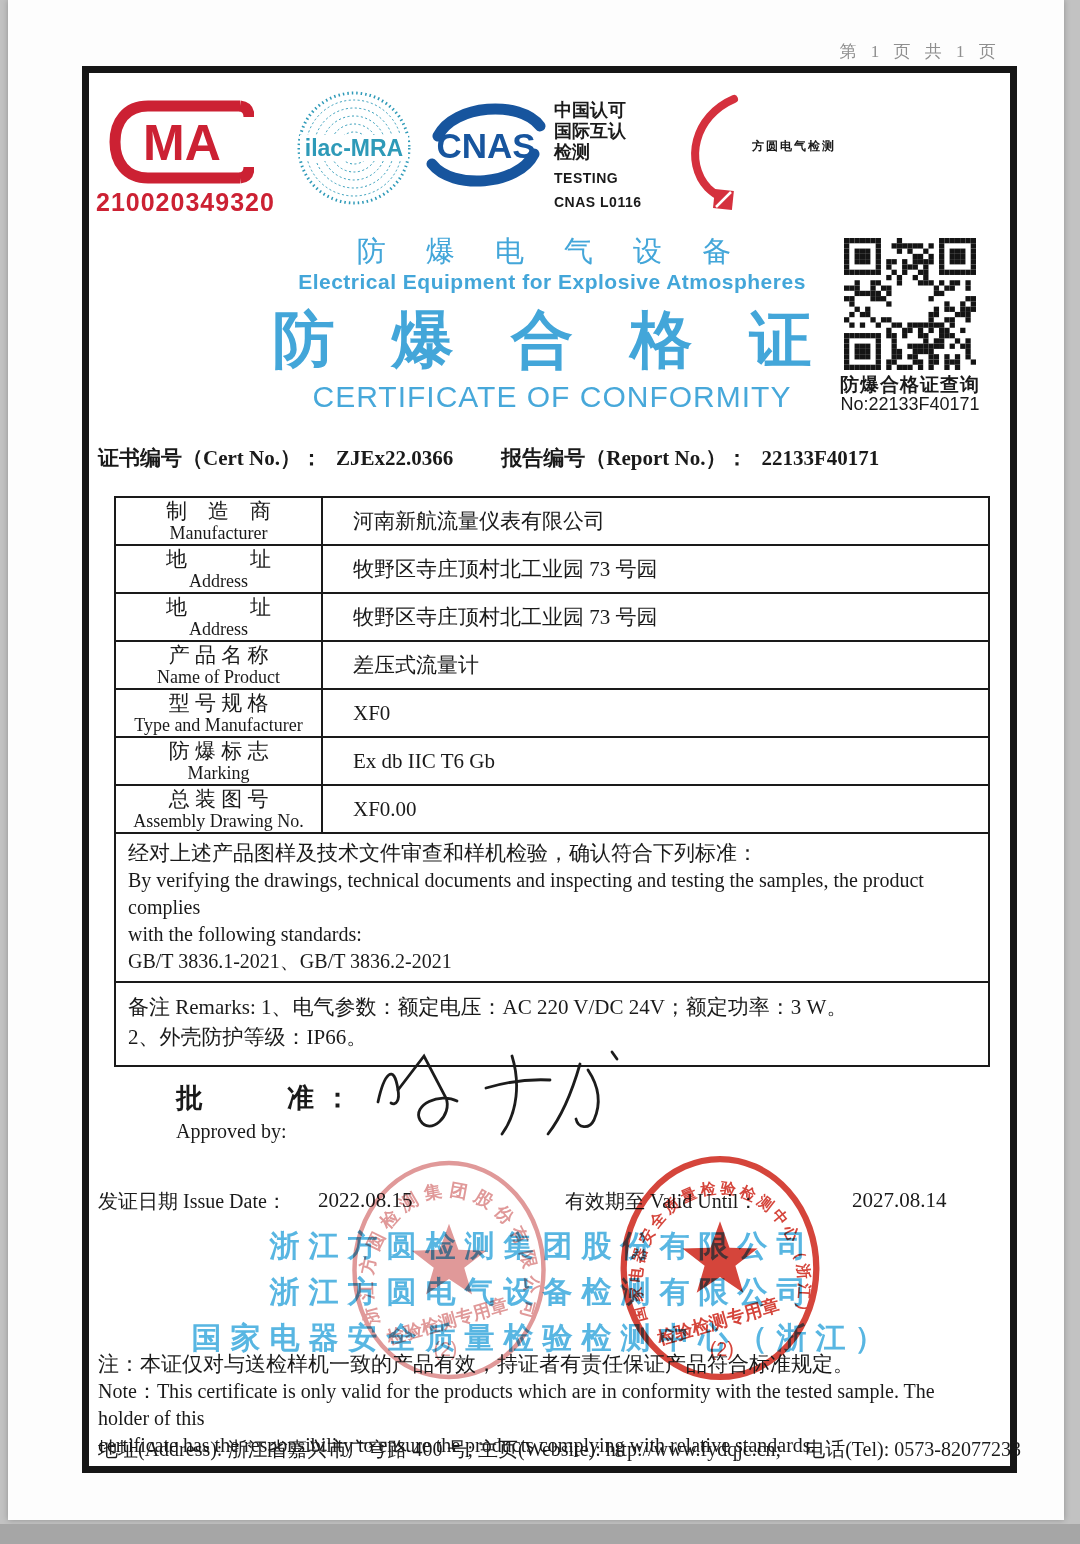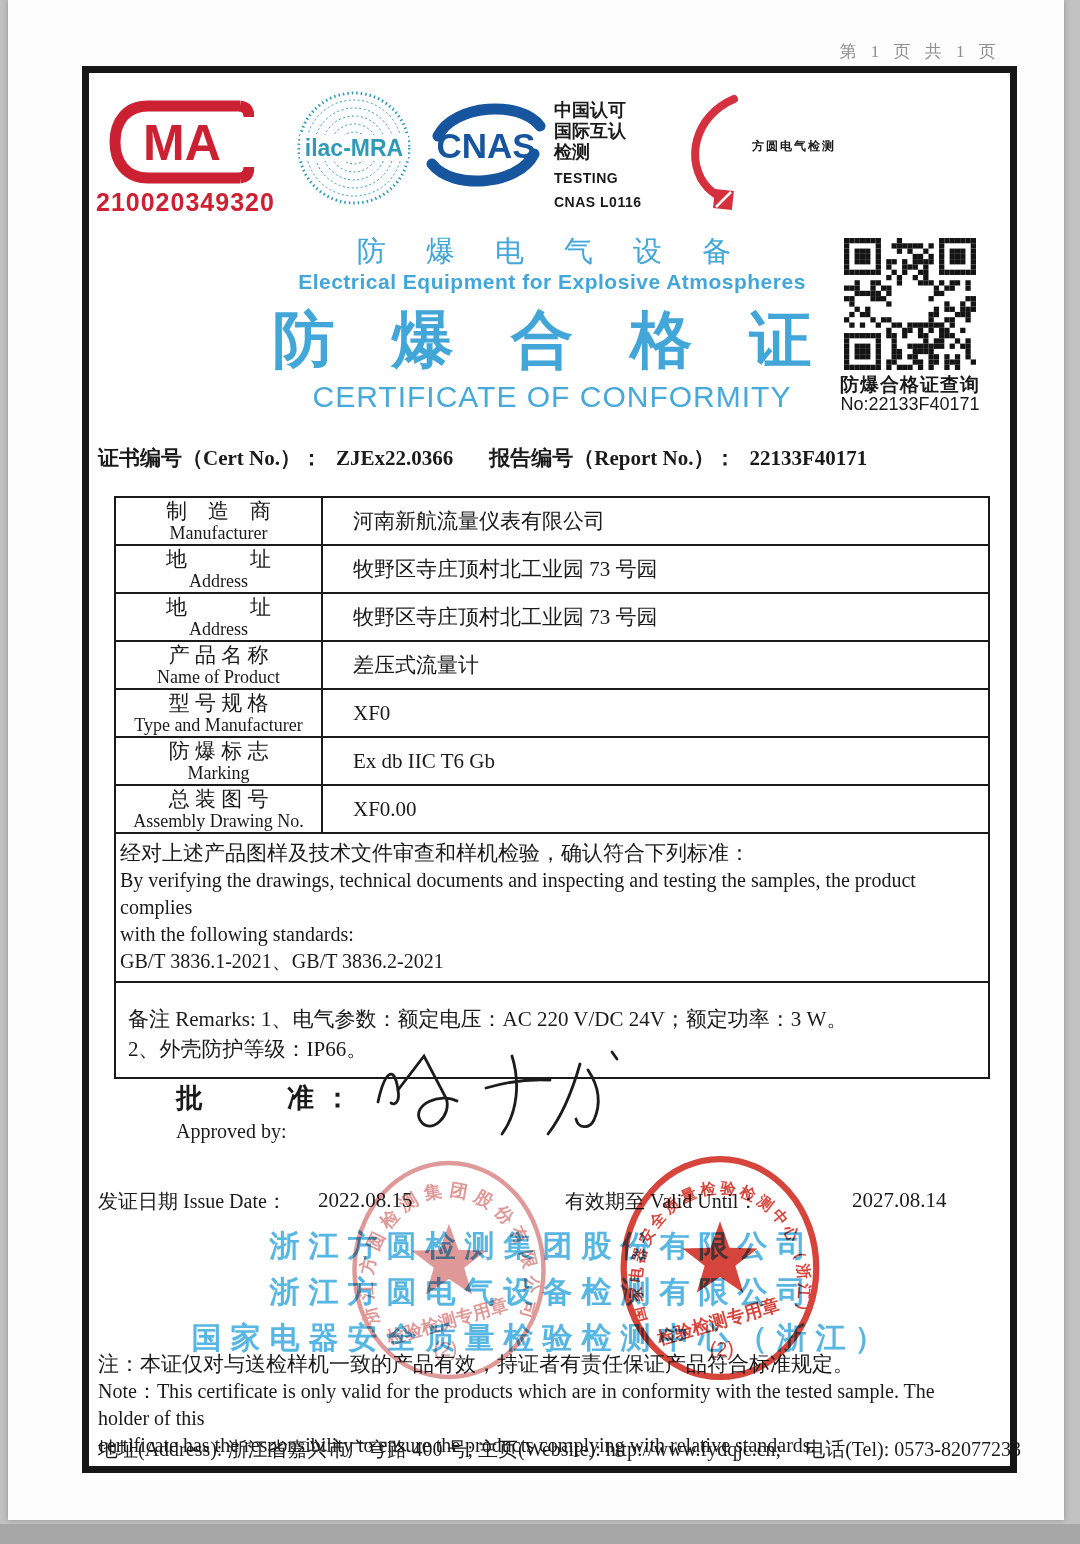--- a/index.html
+++ b/index.html
@@ -32,35 +32,35 @@
 
   
   .qr{left:844px;top:238px;width:132px;height:132px;}
   .qr-caption{left:828px;top:372px;width:164px;text-align:center;font-size:19px;font-weight:bold;
               font-family:"Liberation Sans",sans-serif;letter-spacing:1px;}
   .qr-number{left:828px;top:394px;width:164px;text-align:center;font-size:18px;font-family:"Liberation Sans",sans-serif;}
 
   
   .cert-line{left:98px;top:444px;width:900px;font-size:21px;font-weight:600;white-space:nowrap;}
   .cert-line .v{margin-left:14px;}
-  .cert-line .gap{margin-left:36px;}
+  .cert-line .gap{margin-left:48px;}
 
   
   .cert-table{position:absolute;left:114px;top:496px;width:876px;border-collapse:collapse;
               font-size:21px;}
   .cert-table td{border:2px solid #1a1a1a;padding:0;vertical-align:middle;}
   .cert-table td.lbl{width:205px;height:46px;text-align:center;}
   .lbl-cn{font-size:21px;line-height:24px;}
   .lbl-en{font-size:18px;line-height:20px;font-family:Liberation Serif, serif;}
   .cert-table td.val{padding-left:30px;}
-  .std-cell{padding:6px 4px !important;}
+  .std-cell{padding:6px 12px !important;}
   .std-cell div{line-height:27px;}
   .std-cn{font-size:21px;}
   .std-en{font-size:20px;}
-  .rem-cell{padding:18px 12px 10px !important;}
+  .rem-cell{padding:6px 12px 10px !important;}
   .rem-cell div{line-height:30px;font-size:21px;}
 
   
   .appr-cn{left:176px;top:1080px;font-size:27px;font-weight:600;letter-spacing:10px;}
   .appr-en{left:176px;top:1120px;font-size:20px;}
   .signature{left:360px;top:1040px;}
 
   
   .date-txt{top:1188px;font-size:20px;white-space:nowrap;}
   .issue-lbl{left:98px;}  .issue-val{left:318px;font-size:21px;}

